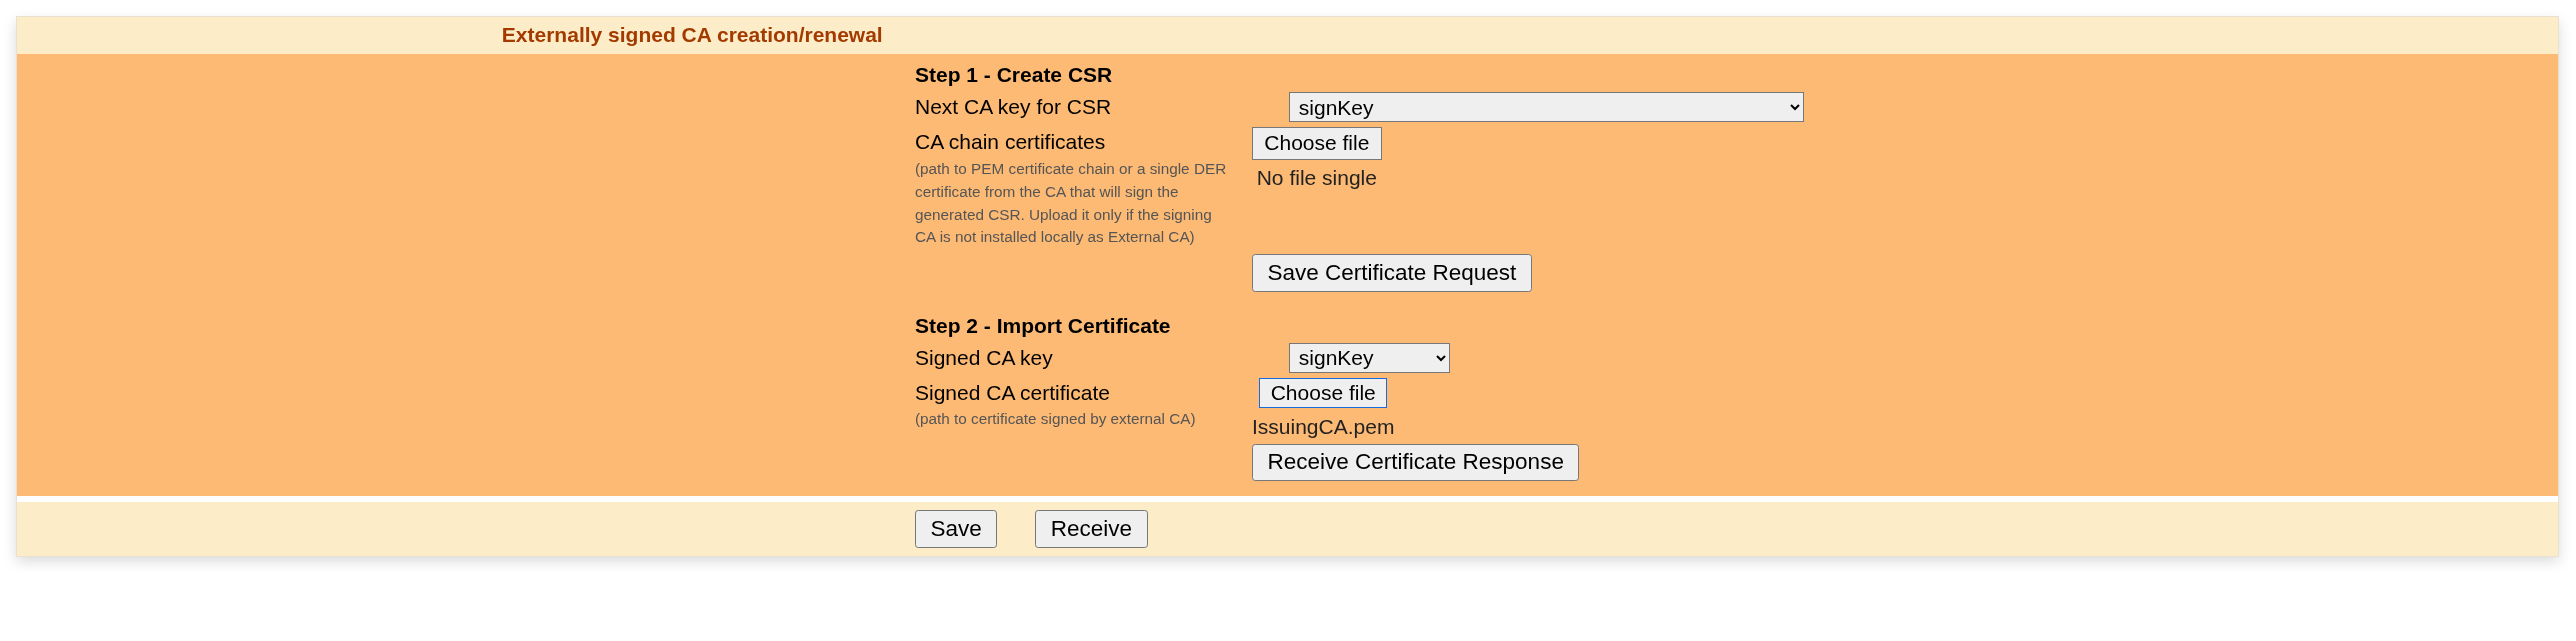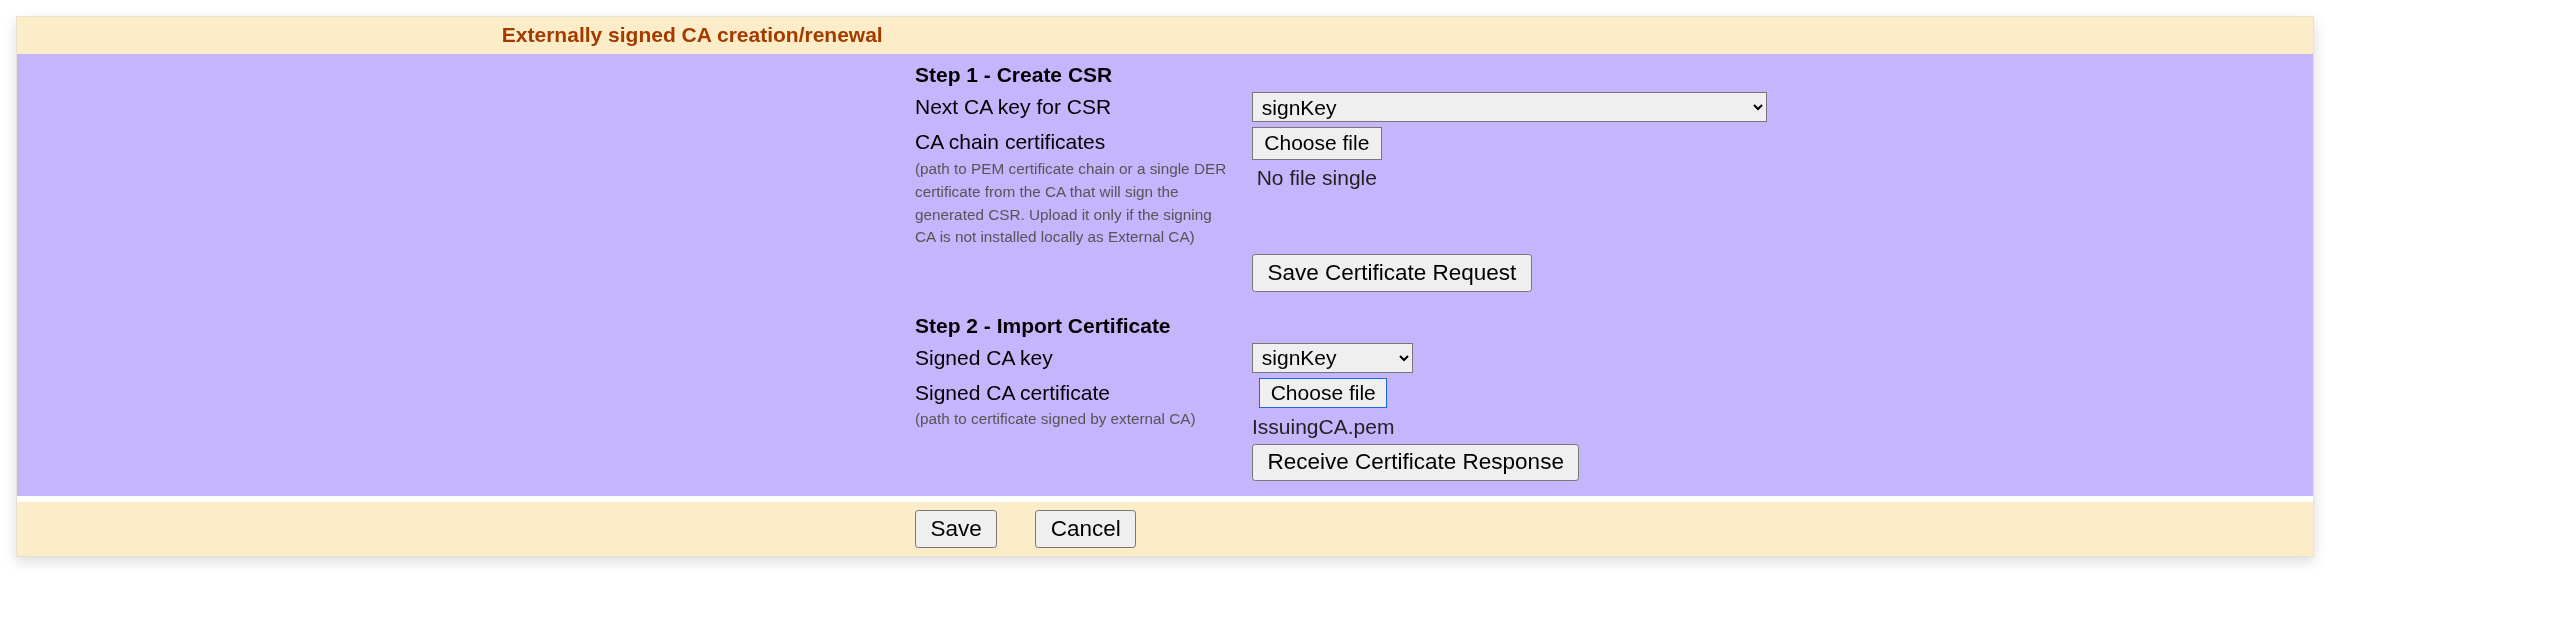--- a/index.html
+++ b/index.html
@@ -6,38 +6,38 @@
   body {
     margin: 0;
     padding: 16px;
     font-family: Verdana, Arial, sans-serif;
     font-size: 21px;
     background: #fff;
   }
   .outer {
     border: 0.8px solid #e8e0d0;
     box-shadow: 0 4.8px 13px rgba(0,0,0,0.15);
-    width: 2298px;
+    width: 2543px;
   }
   table.form {
     width: 100%;
     border-collapse: collapse;
   }
   tr.header-row td {
     background: #fcecc7;
     padding: 6.4px 13px;
   }
   tr.header-row td.left {
     font-weight: bold;
     color: #a33b00;
     text-align: right;
     padding-right: 19.3px;
   }
   tr.body-row td {
-    background: #c4b5fd;
+    background: #fdba74;
     vertical-align: top;
     padding: 9.7px 13px;
   }
   td.label-col {
     width: 885px;
   }
   tr.footer-row td {
     background: #fcecc7;
     padding: 8px 13px;
   }
@@ -46,20 +46,21 @@
   .field-row { display: flex; align-items: flex-start; margin: 4.8px 0; gap: 23px; }
   .field-label { width: 314px; flex-shrink: 0; padding-top:3.2px;}
   .field-control { flex: 1; }
   .hint { font-size: 15.3px; color: #555; line-height: 1.5; max-width: 314px; margin-top:3.2px; }
   select {
     font-family: inherit;
     font-size: 21px;
     background: #efefef;
     border: 0.8px solid #777;
     padding: 1.6px 4.8px;
+    margin-left: 37px;
   }
   select.wide { width: 515px; }
   select.narrow { width: 161px; }
   .fileinput {
     display: inline-flex;
     align-items: center;
     gap: 6.4px;
     flex-direction: column;
   }
   .file-btn {
@@ -165,20 +166,20 @@
 
   <tr class="spacer-row">
           <td colspan="2"></td>
         </tr>
 
   <tr class="footer-row">
     <td class="label-col"></td>
     <td>
       <div class="btn-row">
         <button type="button" class="action">Save</button>
-        <button type="button" class="action">Cancel</button>
+        <button type="button" class="action">Receive</button>
       </div>
     </td>
   </tr>
 </tbody>
     </table>
 </div>
 
 
 </body></html>

